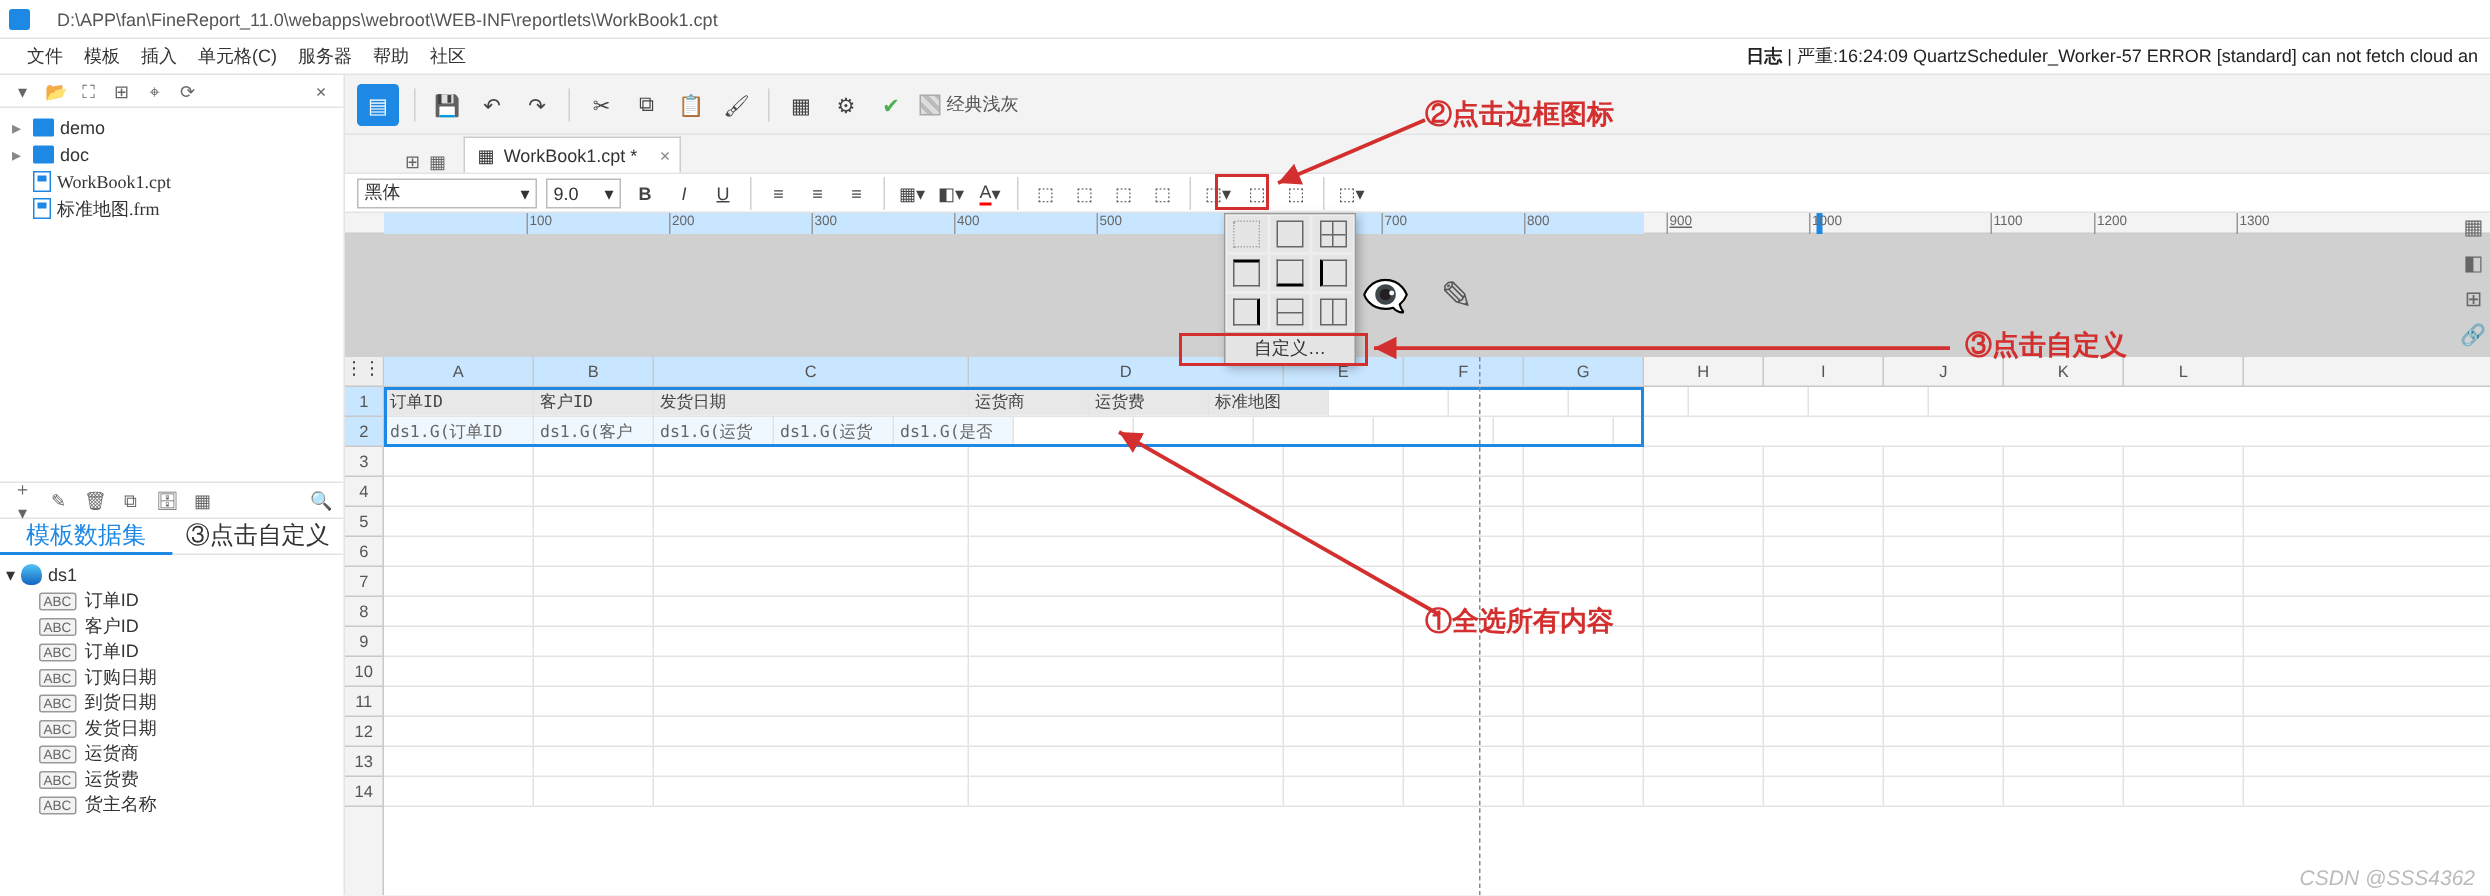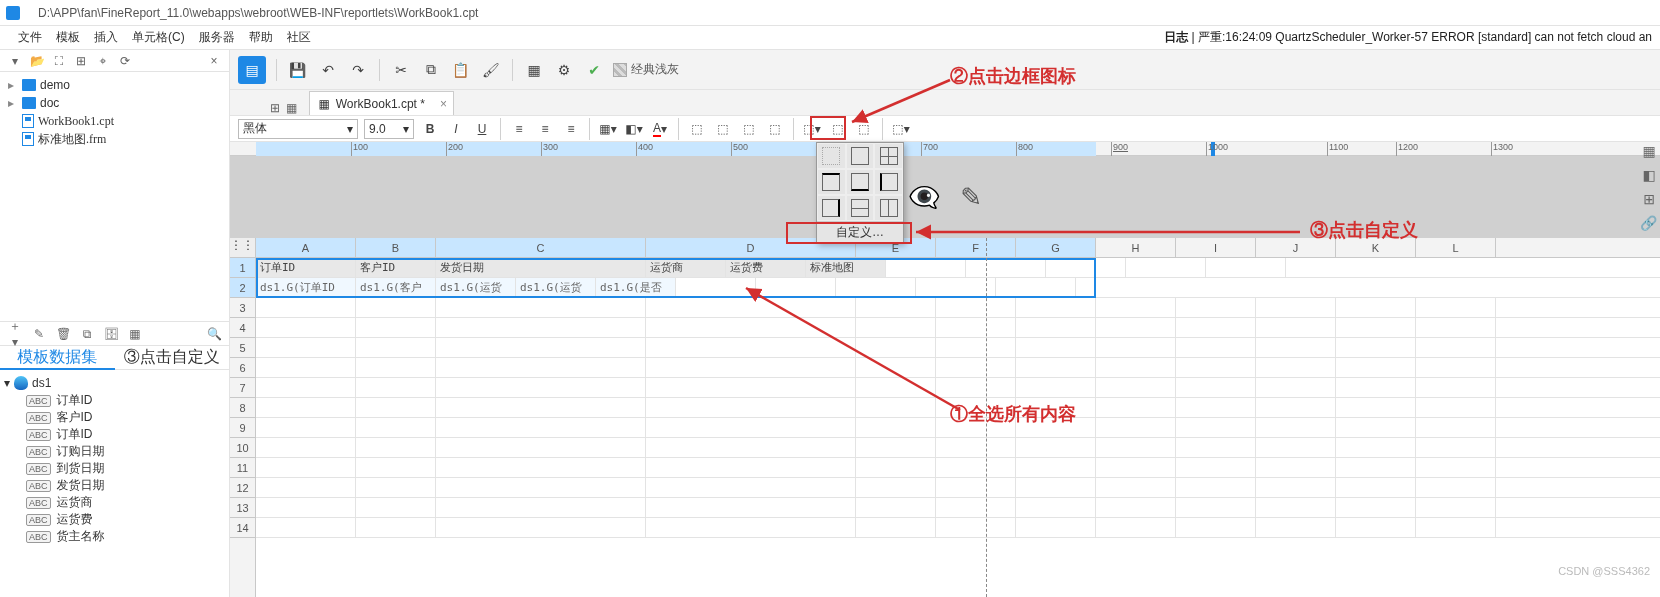--- a/index.html
+++ b/index.html
@@ -94,21 +94,21 @@
 .border-custom { height: 22px; border-top: 1px solid #ccc; display: flex; align-items: center; justify-content: center; font-size: 12px; }
 
 
 .anno { position: absolute; color: #d32f2f; font-weight: 700; font-size: 18px; z-index: 100; pointer-events: none; font-family: "Microsoft YaHei"; }
 .red-box { position: absolute; border: 2px solid #d32f2f; z-index: 99; pointer-events: none; }
 .arrow-svg { position: absolute; z-index: 98; pointer-events: none; }
 
 .right-strip { position: absolute; right: 0; top: 92px; width: 22px; display: flex; flex-direction: column; gap: 6px; align-items: center; }
 .right-strip span { width: 18px; height: 18px; display: flex; align-items: center; justify-content: center; color: #666; font-size: 14px; }
 
-.watermark { position: absolute; right: 10px; bottom: 20px; font-size: 11px; color: #bbb; font-family: Consolas, sans-serif; }
+.watermark { position: absolute; right: 10px; bottom: 4px; font-size: 14px; color: #bbb; font-family: Consolas, sans-serif; font-style: italic; }
 
 
 .dash-v { position: absolute; top: 0; bottom: 0; border-left: 1px dashed #888; }
 </style>
 </head>
 <body>
 
 <div class="titlebar">
   <span class="logo"></span>
   <span class="t2">D:\APP\fan\FineReport_11.0\webapps\webroot\WEB-INF\reportlets\WorkBook1.cpt</span>

